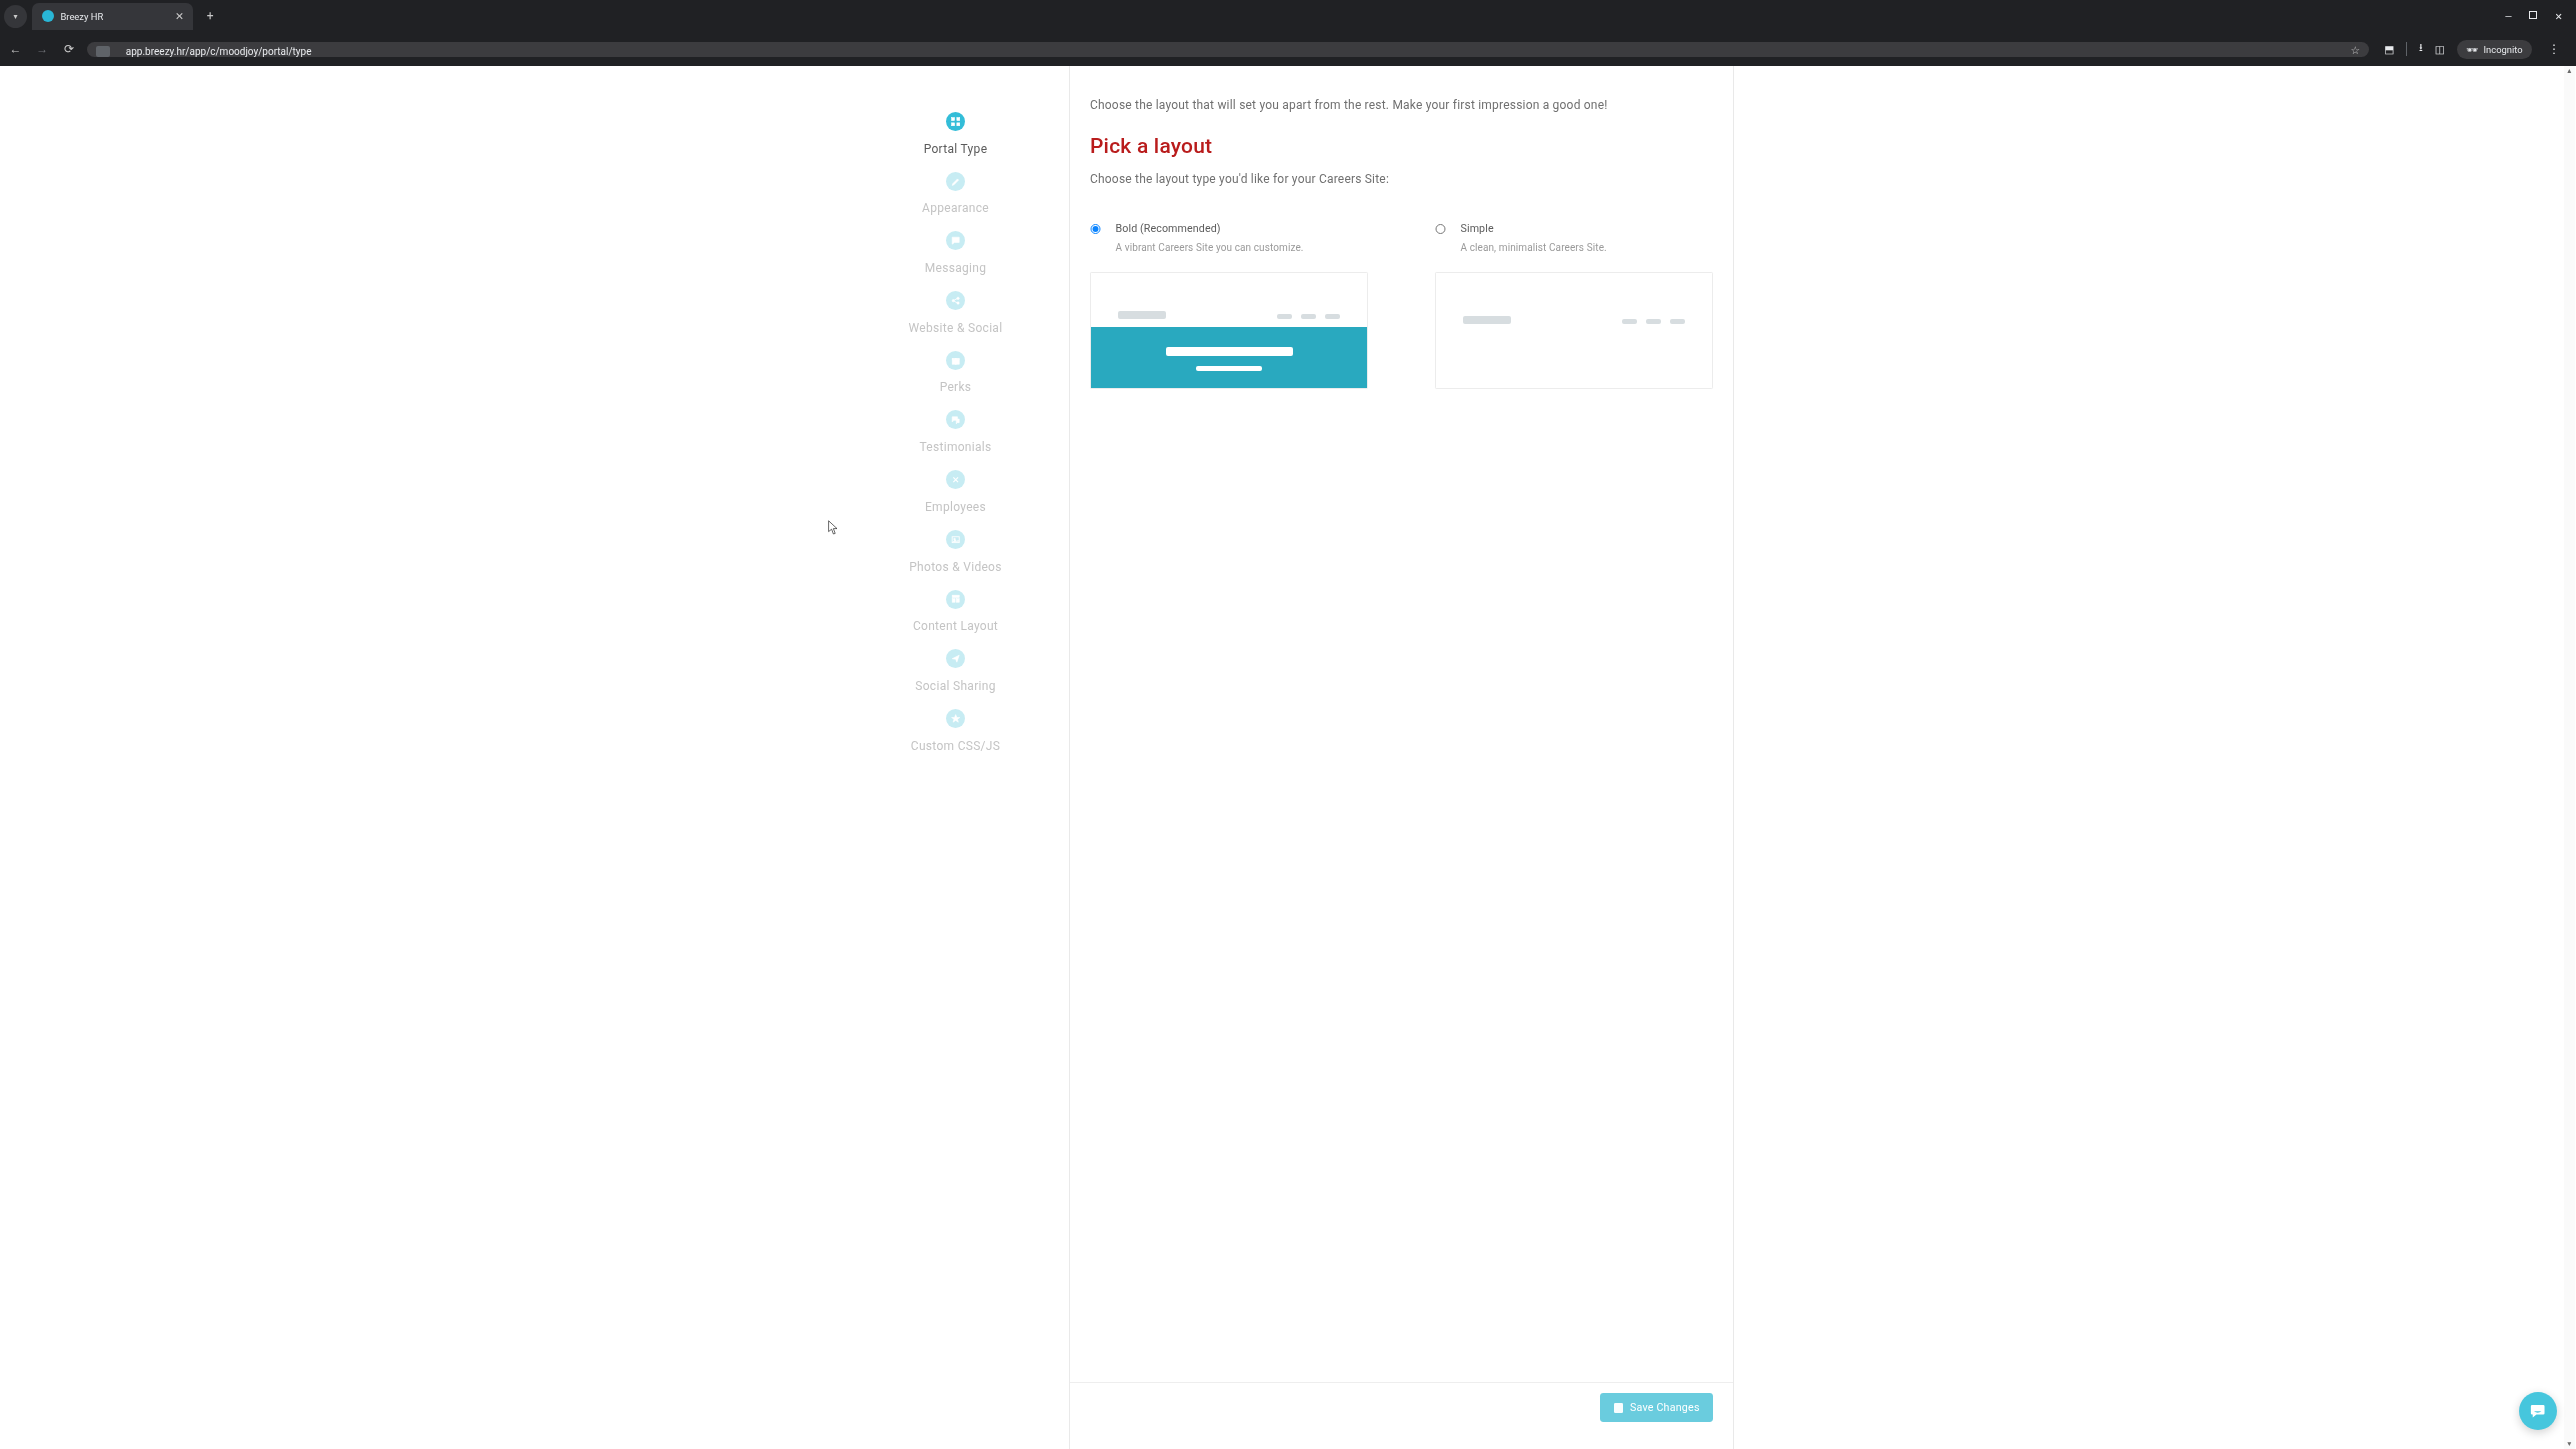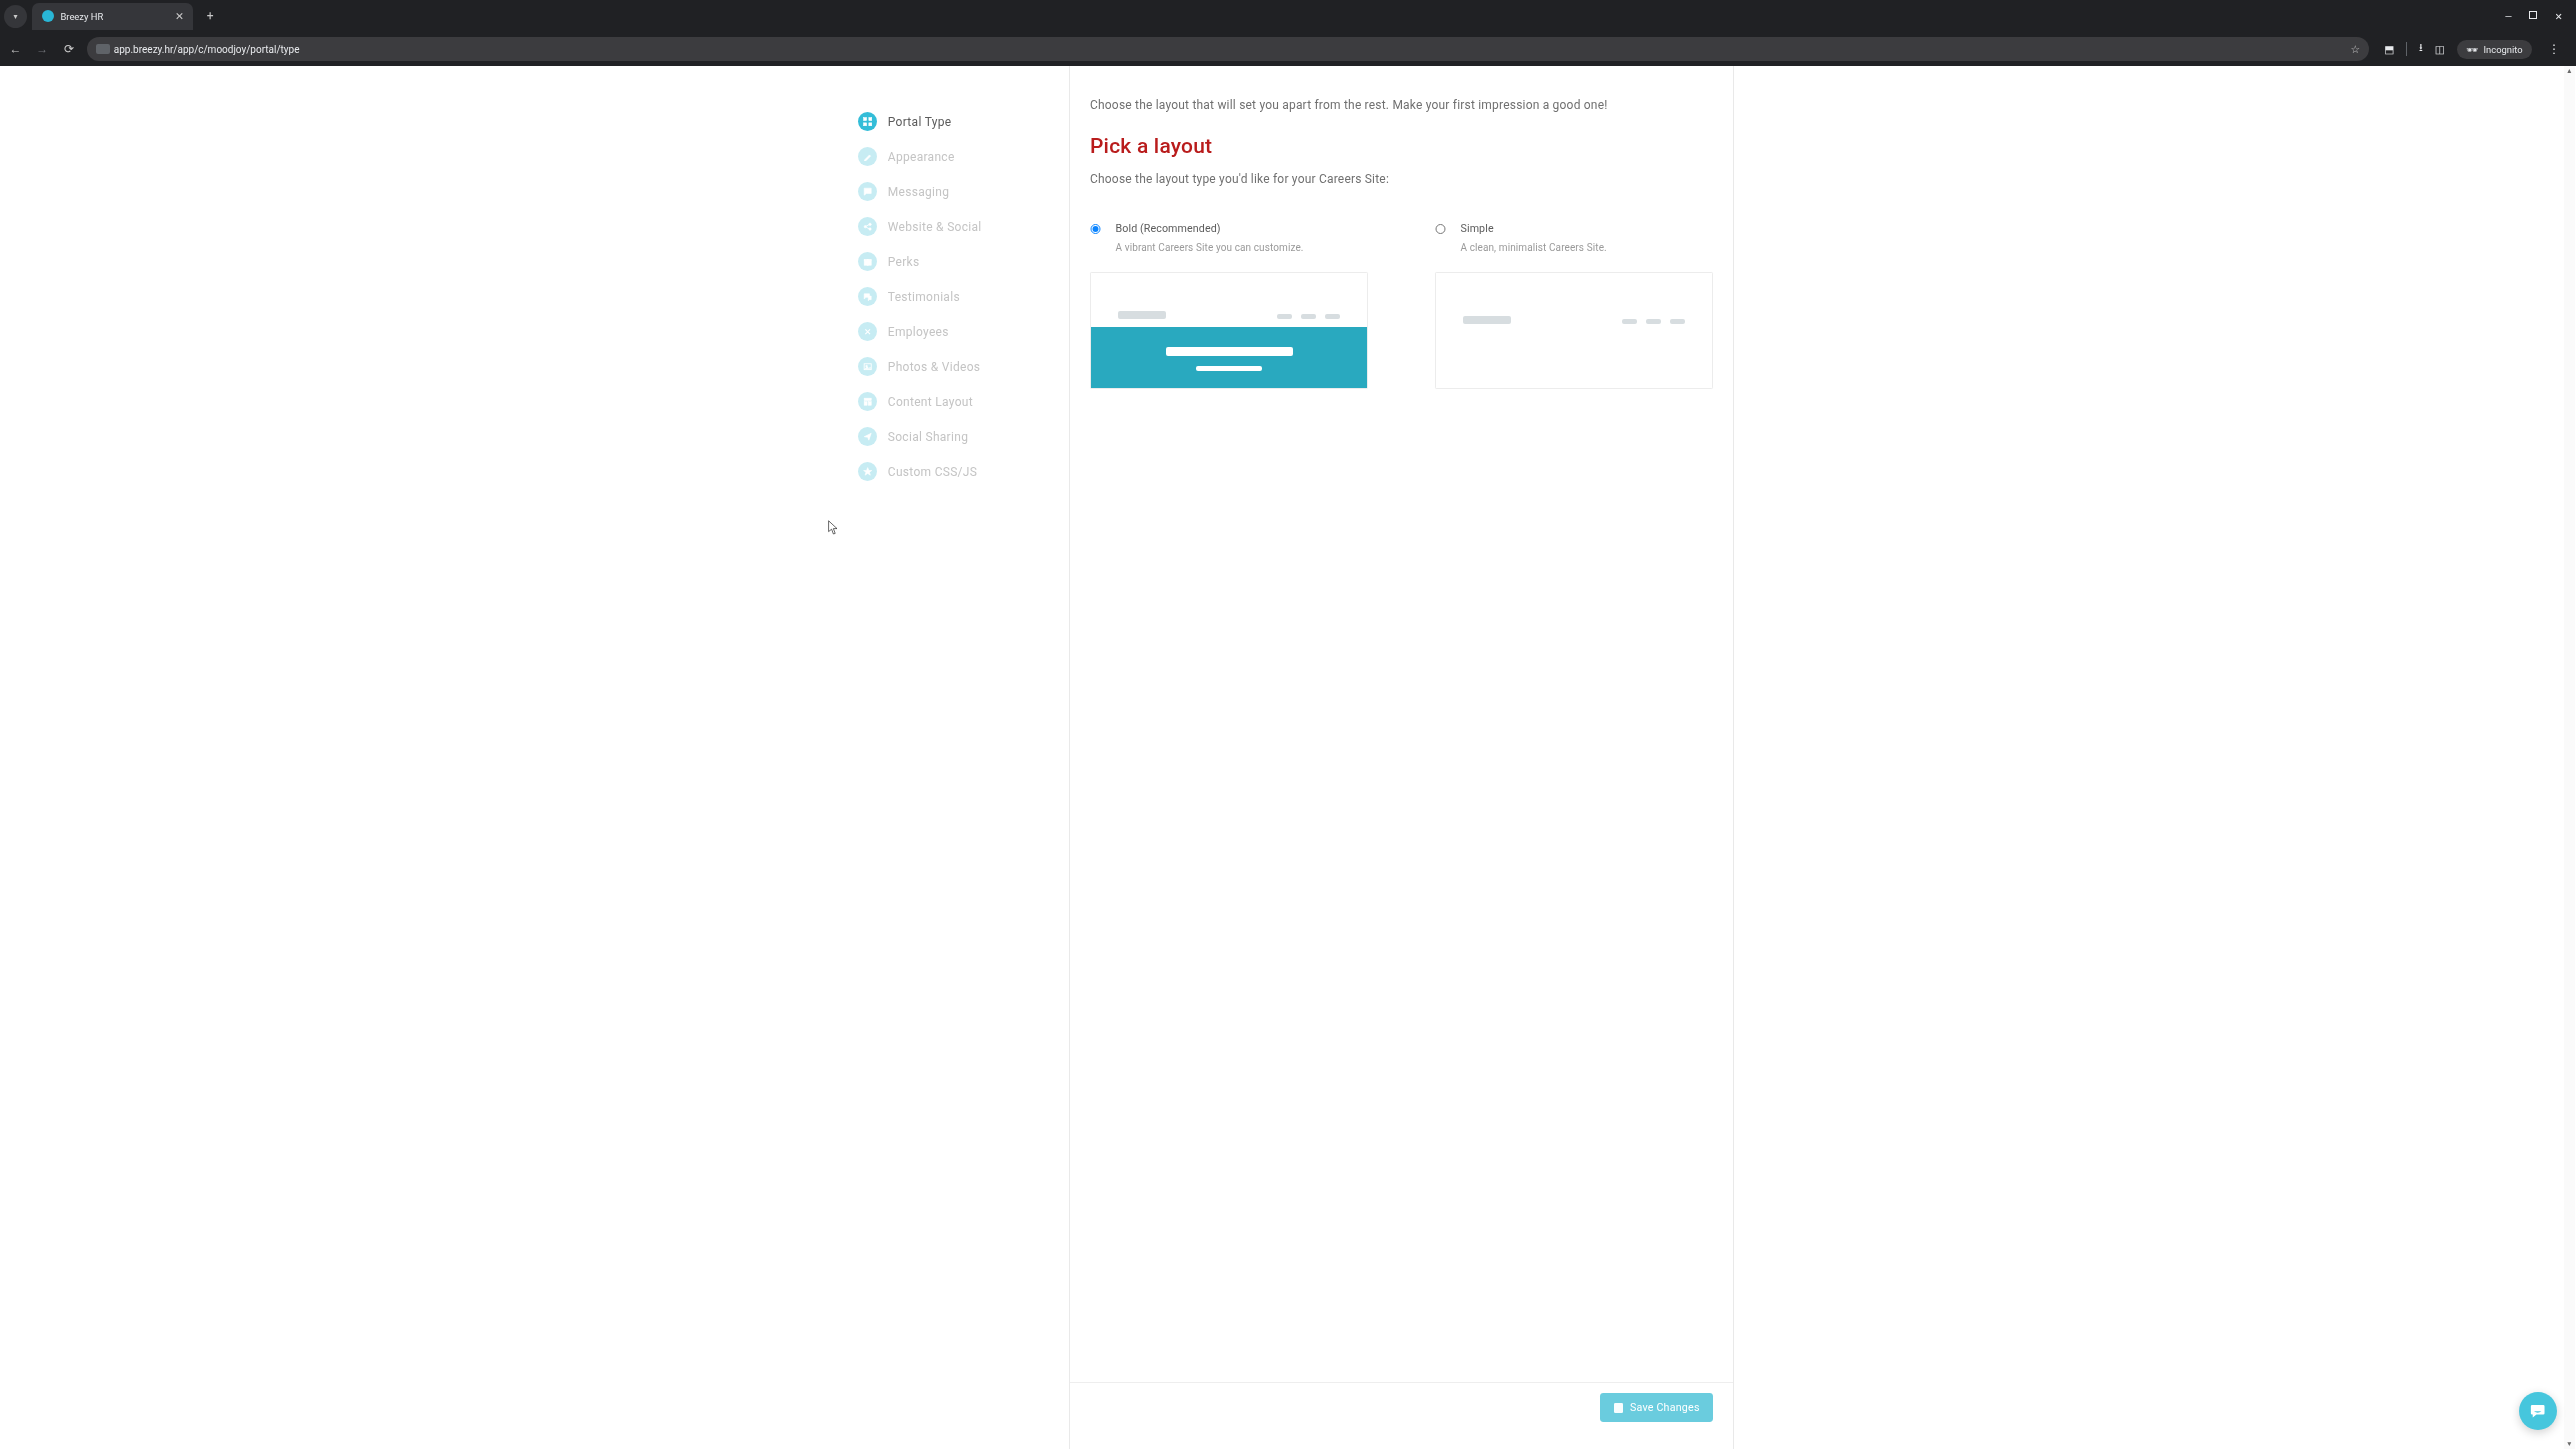--- a/index.html
+++ b/index.html
@@ -16,40 +16,40 @@
   .newtab { width: 20px; height: 20px; display: flex; align-items: center; justify-content: center; font-size: 12px; color: #c9c9c9; margin-left: 6.7px; }
   .titlebar-spacer { flex: 1; }
   .win-controls { display: flex; gap: 17.4px; padding-right: 9.4px; }
   .win-controls span { color: #e8eaed; font-size: 9.4px; }
   .win-max { width:8px; height:8px; border:1px solid #e8eaed; display:inline-block; }
   .win-close { font-size: 10.7px; }
 
   .toolbar { display: flex; align-items: center; height: 34px; padding: 0 6.7px; gap: 9.4px; }
   .toolbar .nav-icon { width: 17.4px; text-align: center; font-size: 12px; color: #c9c9c9; }
   .toolbar .nav-icon.dim { color: #6f7277; }
-  .omnibox { flex: 1; background: #3c3c3f; border-radius: 14.8px; height: 24px; display: flex; align-items: center; padding: 0 9.4px; gap: 4px; color: #e8eaed; font-size: 10px; }
+  .omnibox { flex: 1; background: #3c3c3f; border-radius: 14.8px; height: 15px; display: flex; align-items: flex-end; padding: 0 9.4px; gap: 16px; color: #e8eaed; font-size: 10px; }
   .omnibox .site-chip { width: 13.4px; height: 10.7px; border-radius: 2px; background: #5f6368; display: inline-block; }
   .omnibox .url { flex: 1; }
   .omnibox .star { font-size: 10.7px; color: #c9c9c9; }
   .right-icons { display: flex; align-items: center; gap: 12px; padding: 0 5.4px; }
   .right-icons .icn { color: #e8eaed; font-size: 10.7px; }
   .divider-v { width:0.7px; height:14.8px; background:#5f6368; }
   .incognito-pill { display: flex; align-items: center; gap: 5.4px; background: #3c3c3f; border-radius: 12px; padding: 4px 9.4px; font-size: 9.4px; color: #e8eaed; }
   .kebab { font-size: 12px; color: #e8eaed; padding: 0 4px; }
 
   
   .page { position: relative; background: #ffffff; height: calc(100vh - 66px); overflow: hidden; }
   .page-inner { display: flex; max-width: 892px; margin: 0 auto; height: 100%; }
   .page-scroll { position:absolute; right:1.3px; top:0; bottom:0; width:10.7px; background:#fafafa; }
   .page-scroll .arrow-up { position:absolute; top:1.3px; left:0; right:0; text-align:center; font-size:6.7px; color:#6b6b6b; }
   .page-scroll .arrow-down { position:absolute; bottom:1.3px; left:0; right:0; text-align:center; font-size:6.7px; color:#6b6b6b; }
 
   
   .sidebar { width: 228px; border-right: 0.7px solid #e9e9e9; padding: 38px 13.4px 13.4px 13.4px; }
-  .side-item { display: flex; align-items: center; gap: 10.7px; padding: 8px 2.7px; cursor: pointer; }
+  .side-item { display: flex; align-items: center; gap: 10.7px; padding: 8px 2.7px; cursor: pointer; flex-direction: column; }
   .side-icon { width: 19px; height: 19px; border-radius: 50%; display: flex; align-items: center; justify-content: center; }
   .side-item.active .side-icon { background: #33bdd8; }
   .side-item.inactive .side-icon { background: #c7ecf3; }
   .side-icon svg { width: 9.4px; height: 9.4px; }
   .side-item.active .side-icon svg { fill: #fff; stroke: #fff; }
   .side-item.inactive .side-icon svg { fill: #fff; stroke: #fff; }
   .side-label { font-size: 12px; letter-spacing: 0.3px; }
   .side-item.active .side-label { color: #5b5b5b; }
   .side-item.inactive .side-label { color: #c4c4c4; }
 

